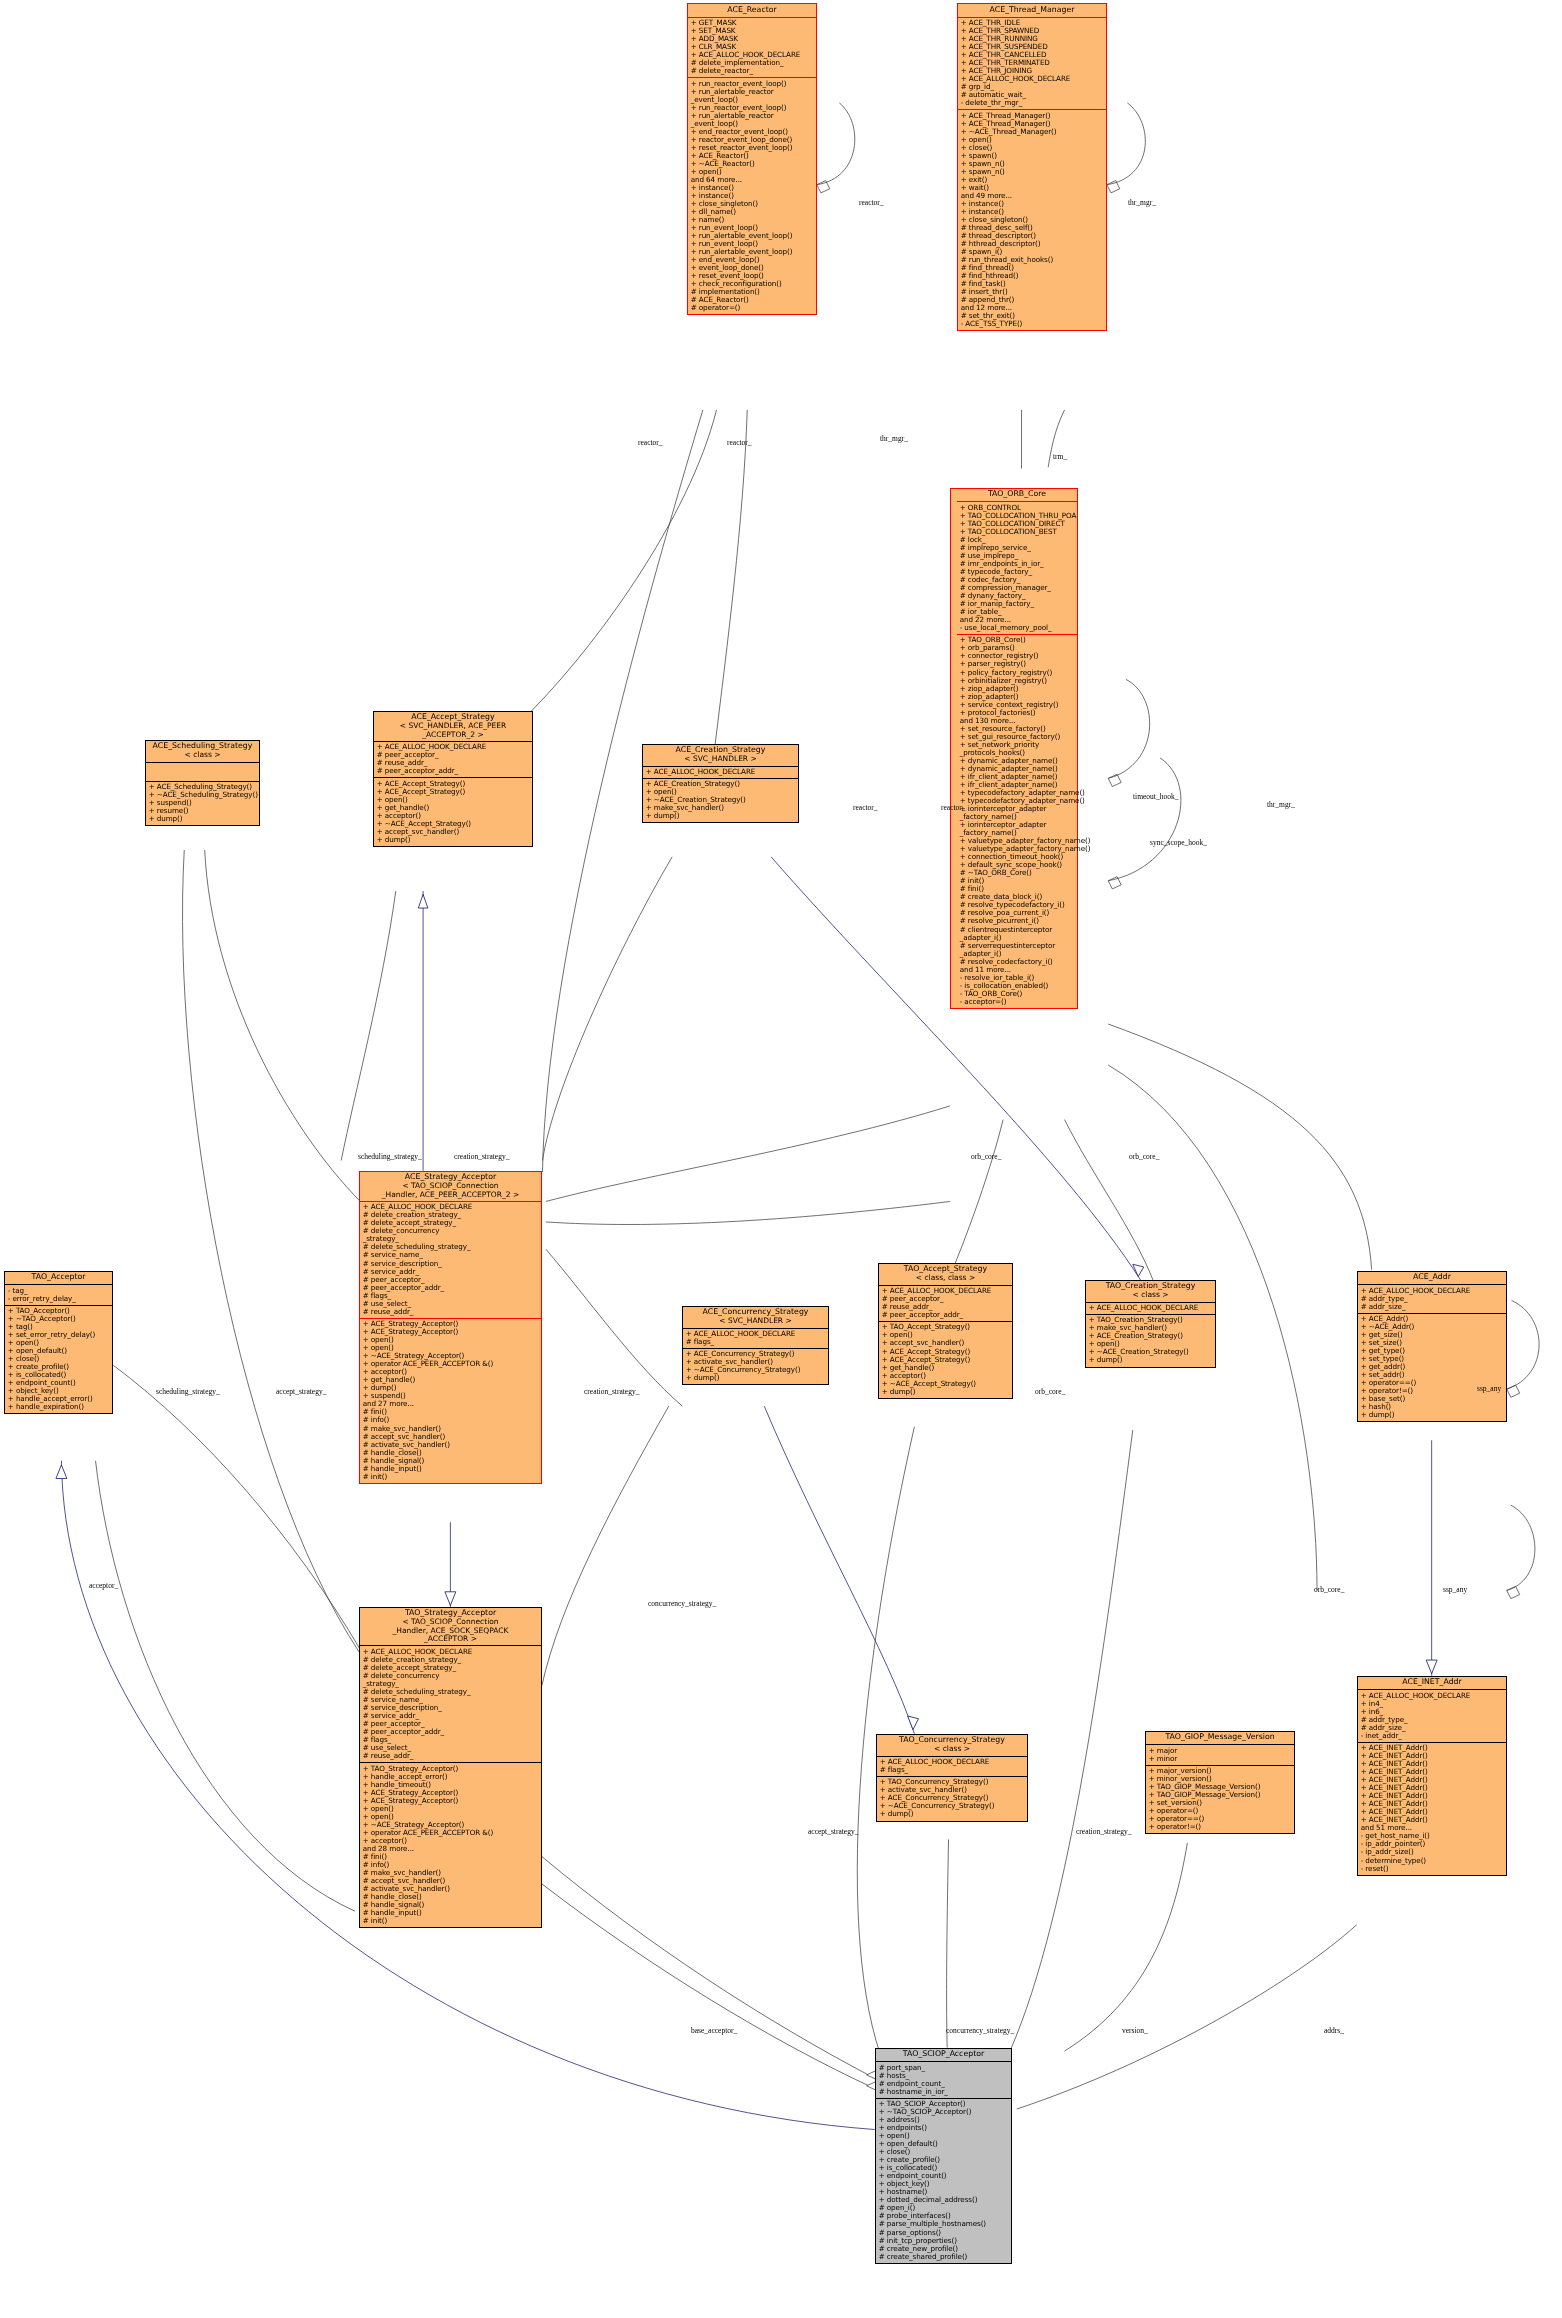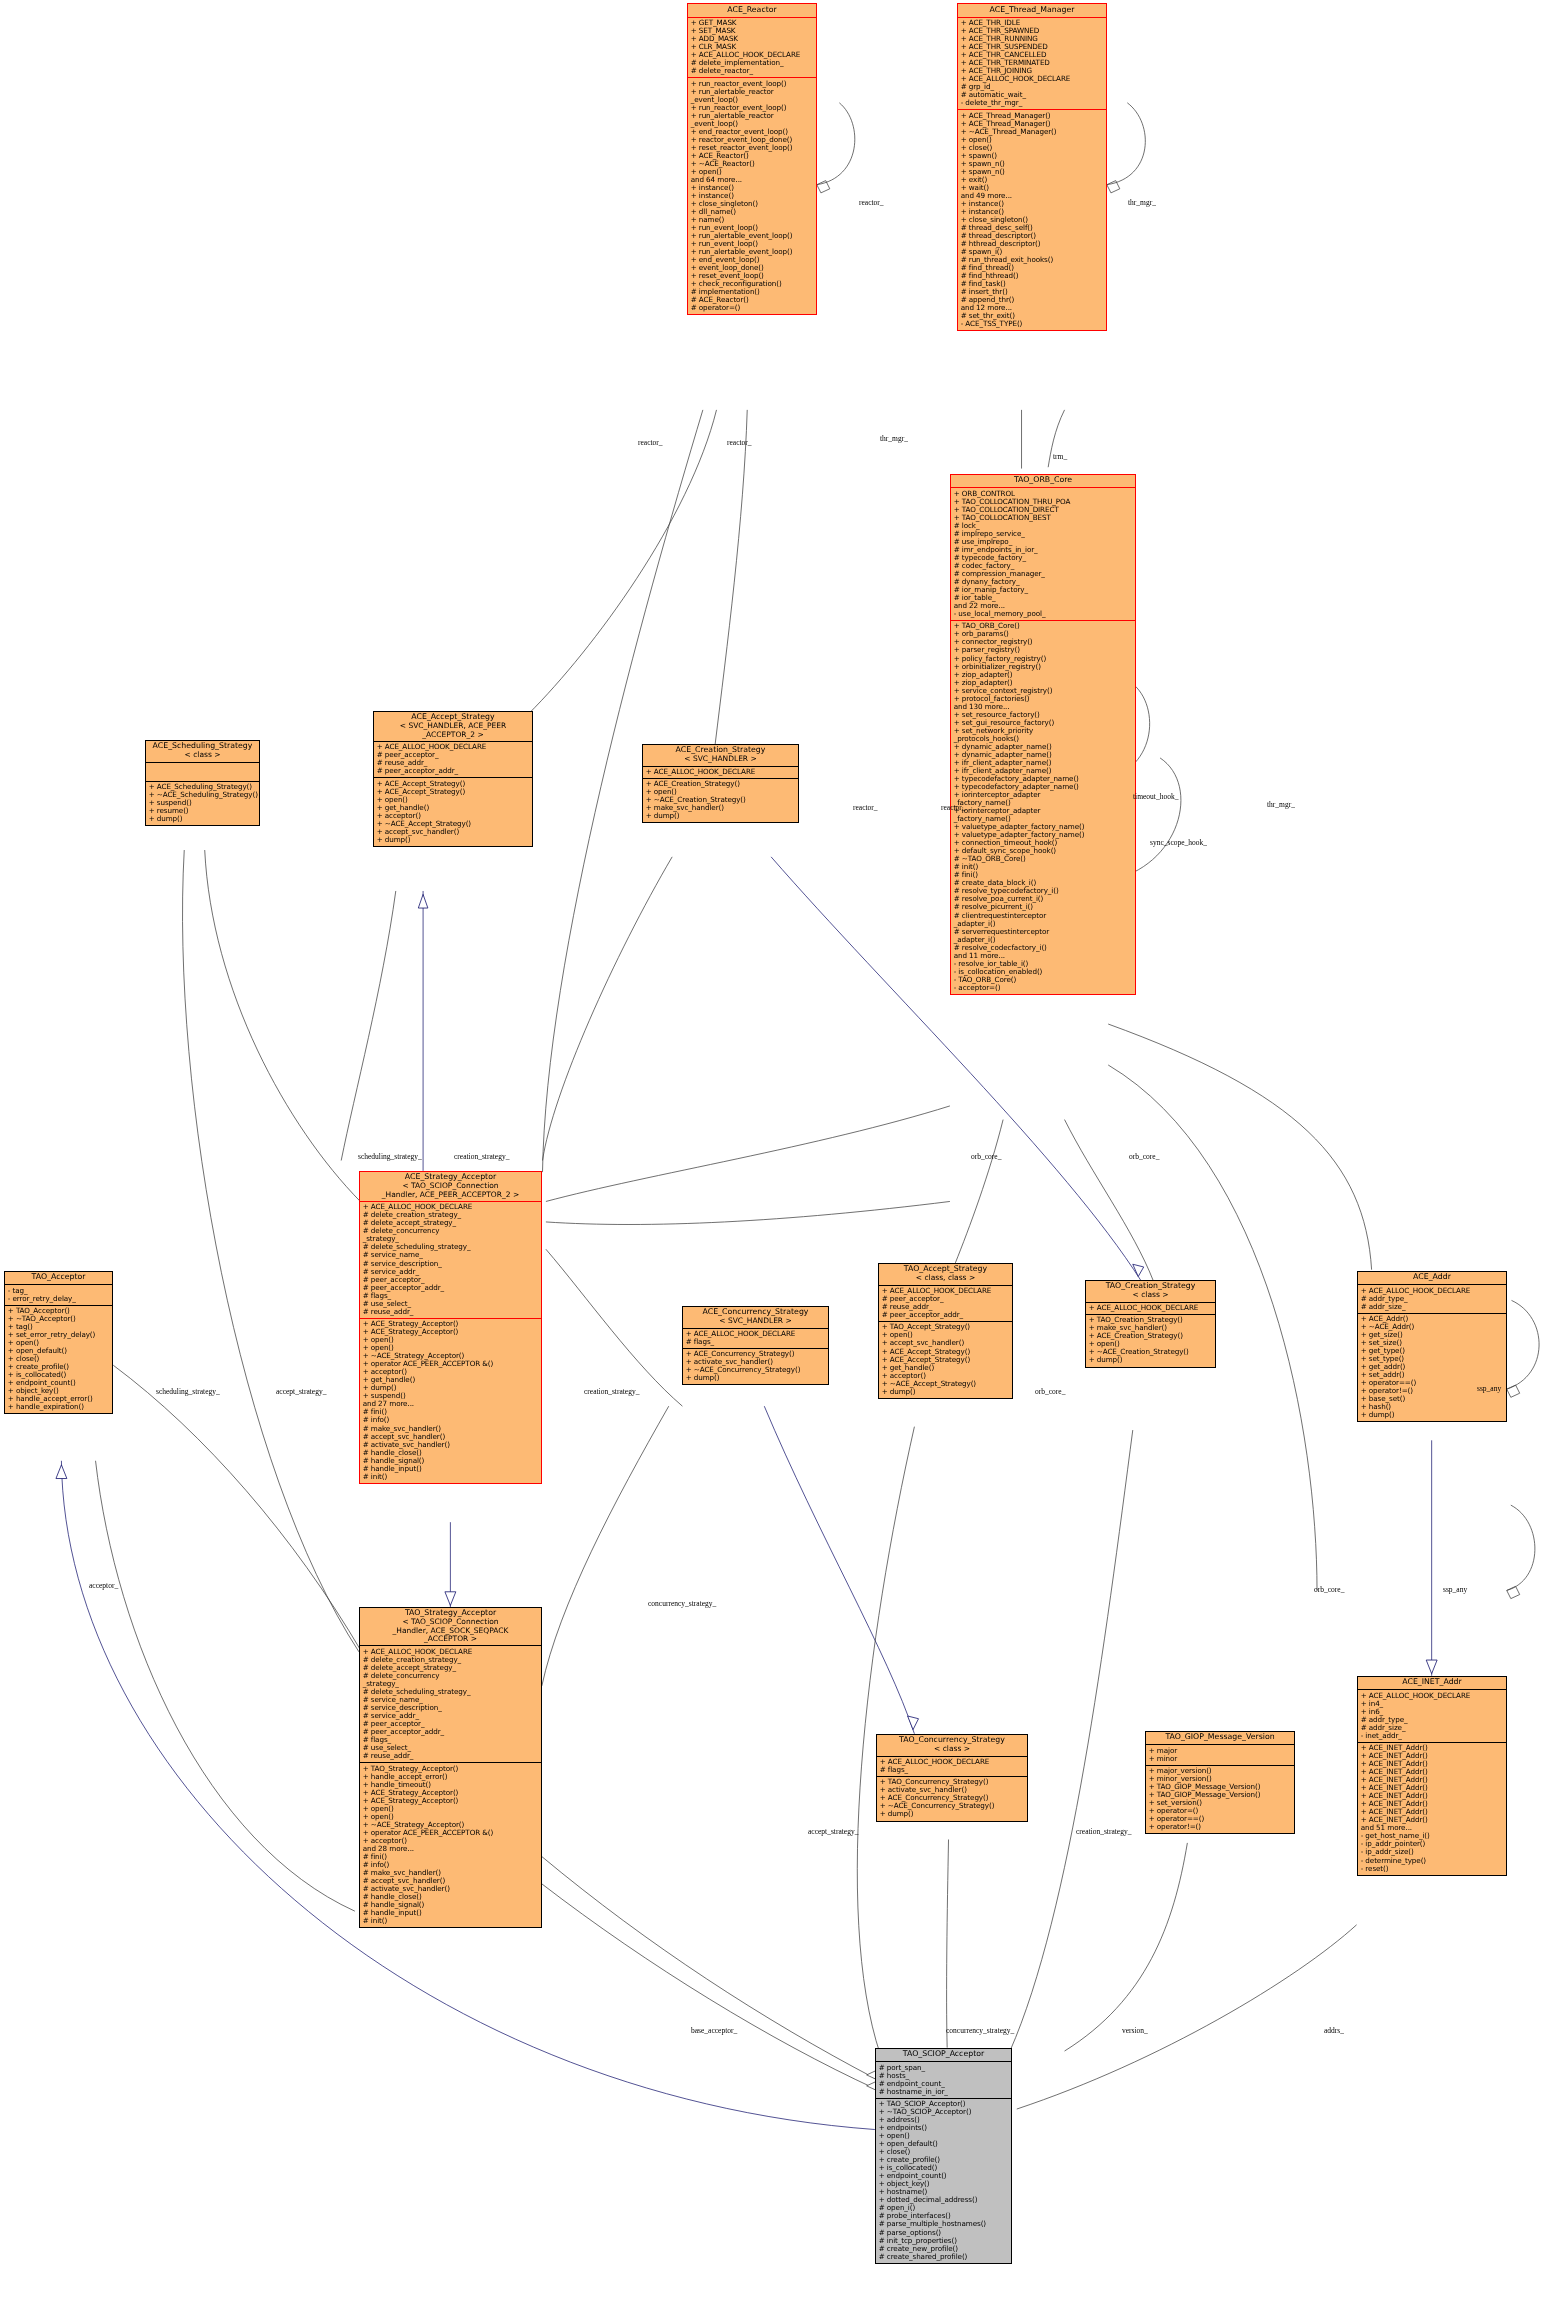--- a/index.html
+++ b/index.html
@@ -212,21 +212,21 @@
         <div># find_hthread()</div>
         <div># find_task()</div>
         <div># insert_thr()</div>
         <div># append_thr()</div>
         <div>and 12 more...</div>
         <div># set_thr_exit()</div>
         <div>- ACE_TSS_TYPE()</div>
       </div>
   </div>
 
-  <div class="node red" style="left:950px;top:474px;width:186px;">
+  <div class="node red" style="left:950px;top:488px;width:128px;padding-left:6px;">
     <div class="n-title">TAO_ORB_Core</div>
     <div class="sep"></div>
     <div class="n-attrs">
         <div>+ ORB_CONTROL</div>
         <div>+ TAO_COLLOCATION_THRU_POA</div>
         <div>+ TAO_COLLOCATION_DIRECT</div>
         <div>+ TAO_COLLOCATION_BEST</div>
         <div># lock_</div>
         <div># implrepo_service_</div>
         <div># use_implrepo_</div>

